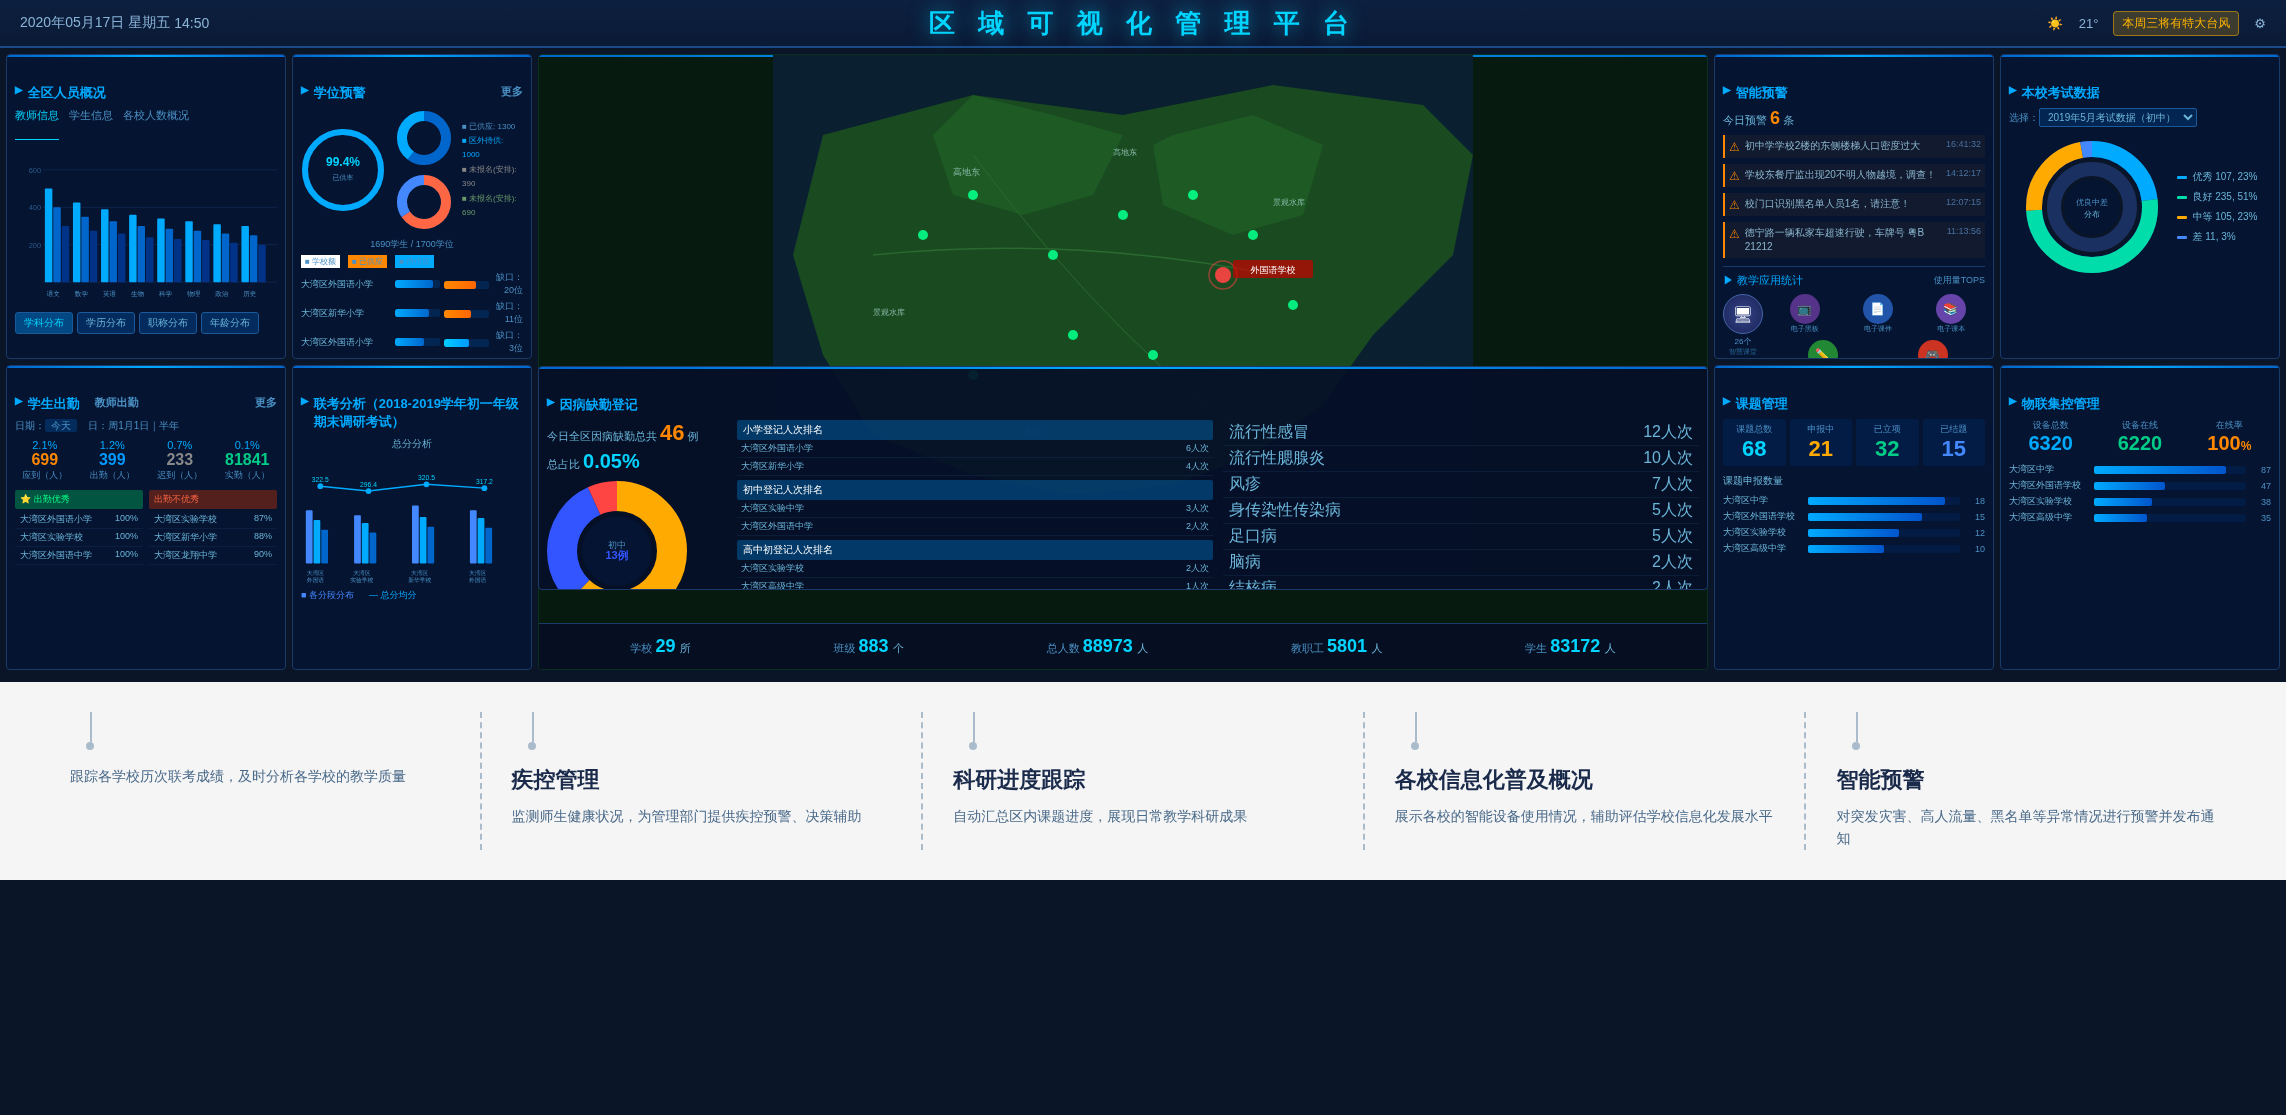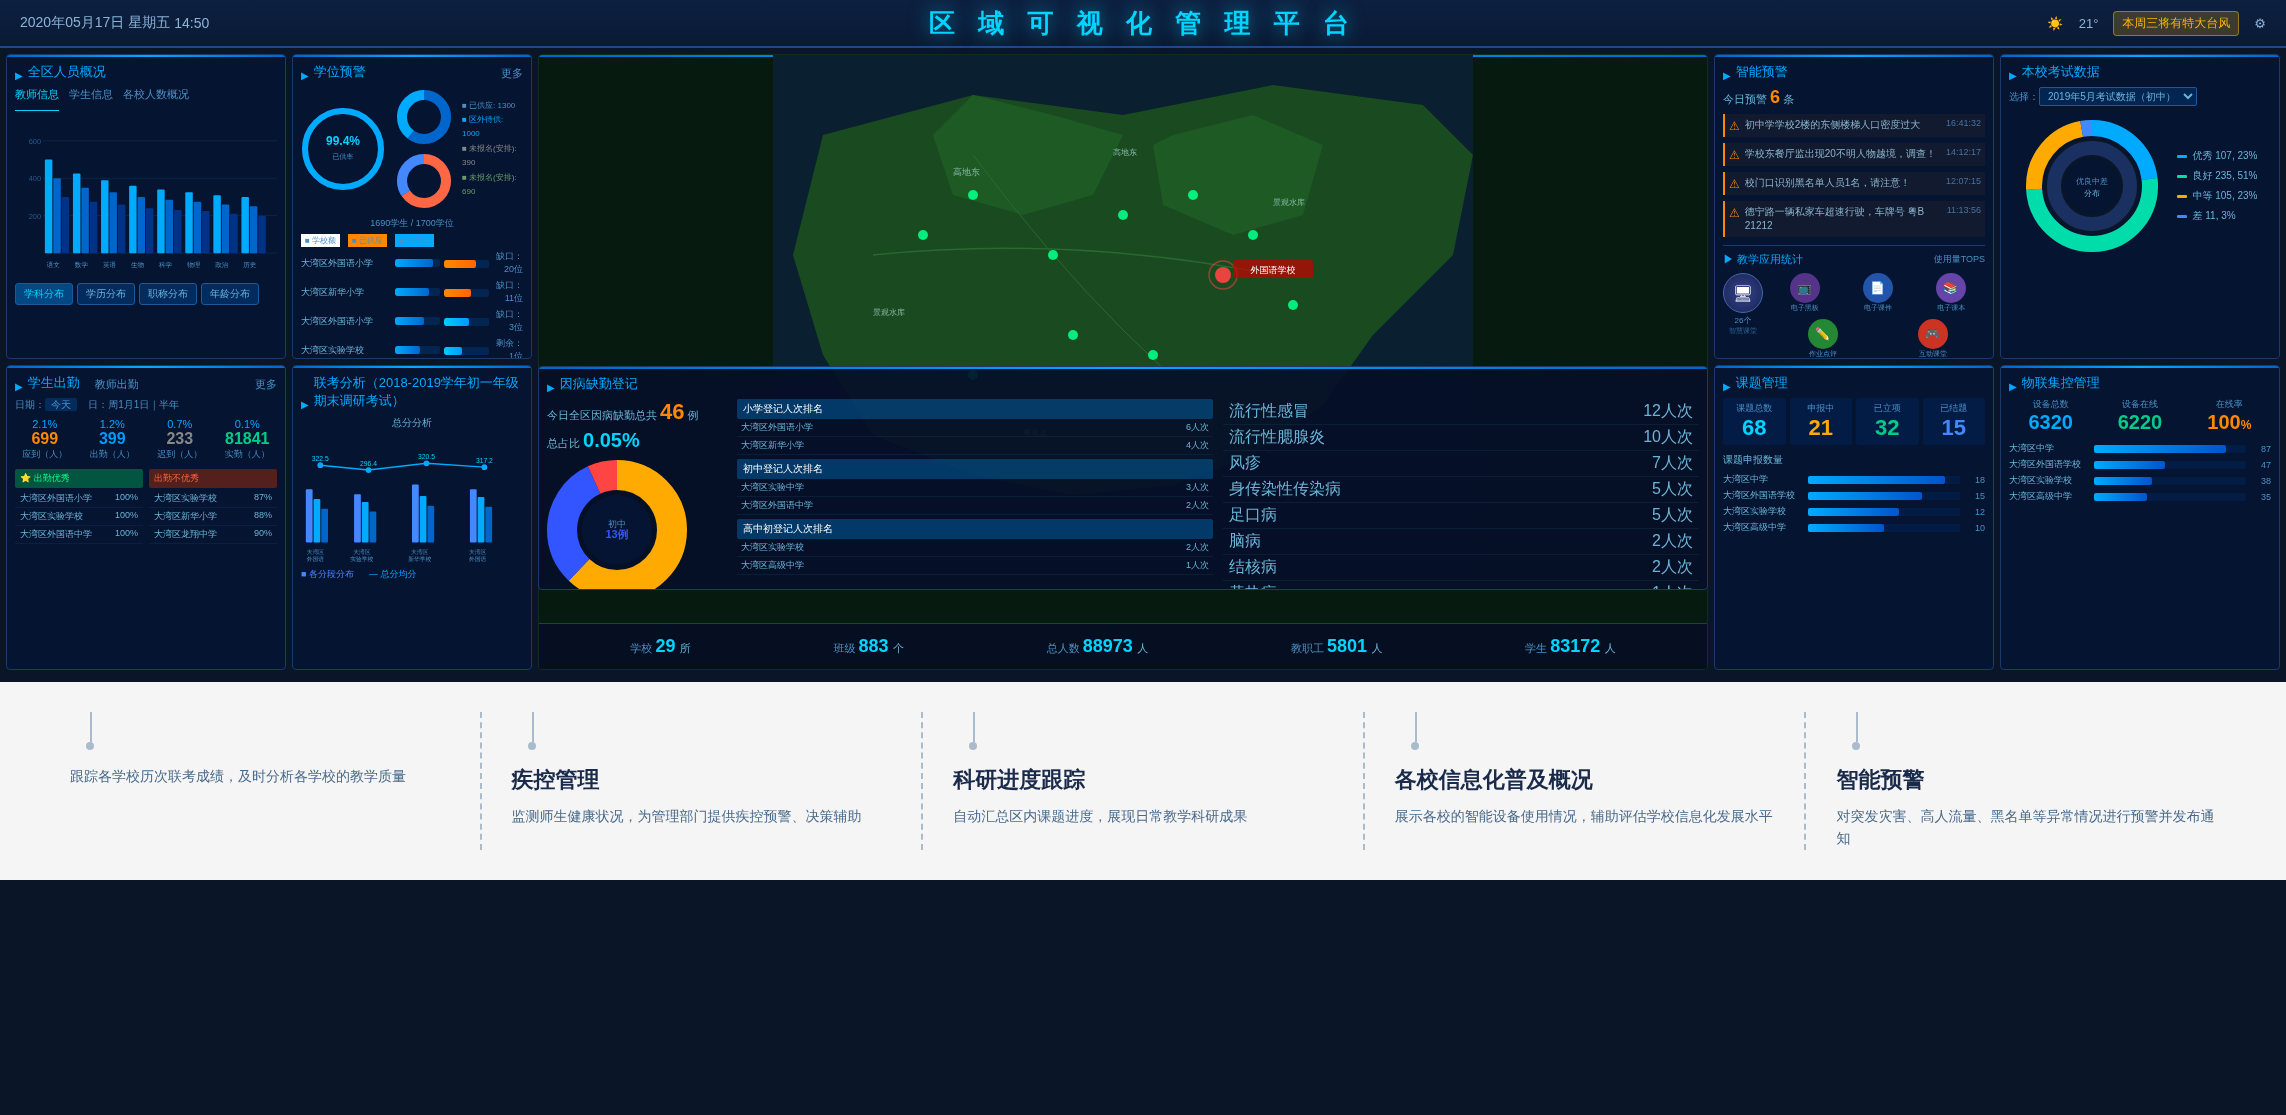--- a/index.html
+++ b/index.html
@@ -68,25 +68,26 @@
       content: '';
       position: absolute;
       top: 0; left: 0; right: 0;
       height: 2px;
       background: linear-gradient(90deg, #0066cc, #00aaff, #0066cc);
     }
 
     .panel-title {
       font-size: 13px;
       color: #00aaff;
-      font-weight: normal;
+      font-weight: bold;
       margin-bottom: 6px;
       display: flex;
-      align-items: flex-end;
+      align-items: flex-start;
       gap: 5px;
+      margin-top: 21px;
     }
     .panel-title::before {
       content: '▶';
       color: #00aaff;
       font-size: 10px;
     }
     .more-link {
       margin-left: auto;
       font-size: 11px;
       color: #4a90c4;
@@ -94,21 +95,21 @@
     }
     .tabs-row {
       display: flex;
       gap: 10px;
       margin-bottom: 6px;
     }
     .tab-item {
       font-size: 11px;
       color: #4a90c4;
       cursor: pointer;
-      padding-bottom: 8px;
+      padding-bottom: 16px;
     }
     .tab-item.active {
       color: #00d4ff;
       border-bottom: 1px solid #00d4ff;
     }
     .panel-tabs-bottom {
       display: flex;
       gap: 4px;
       margin-top: 6px;
       flex-wrap: wrap;

